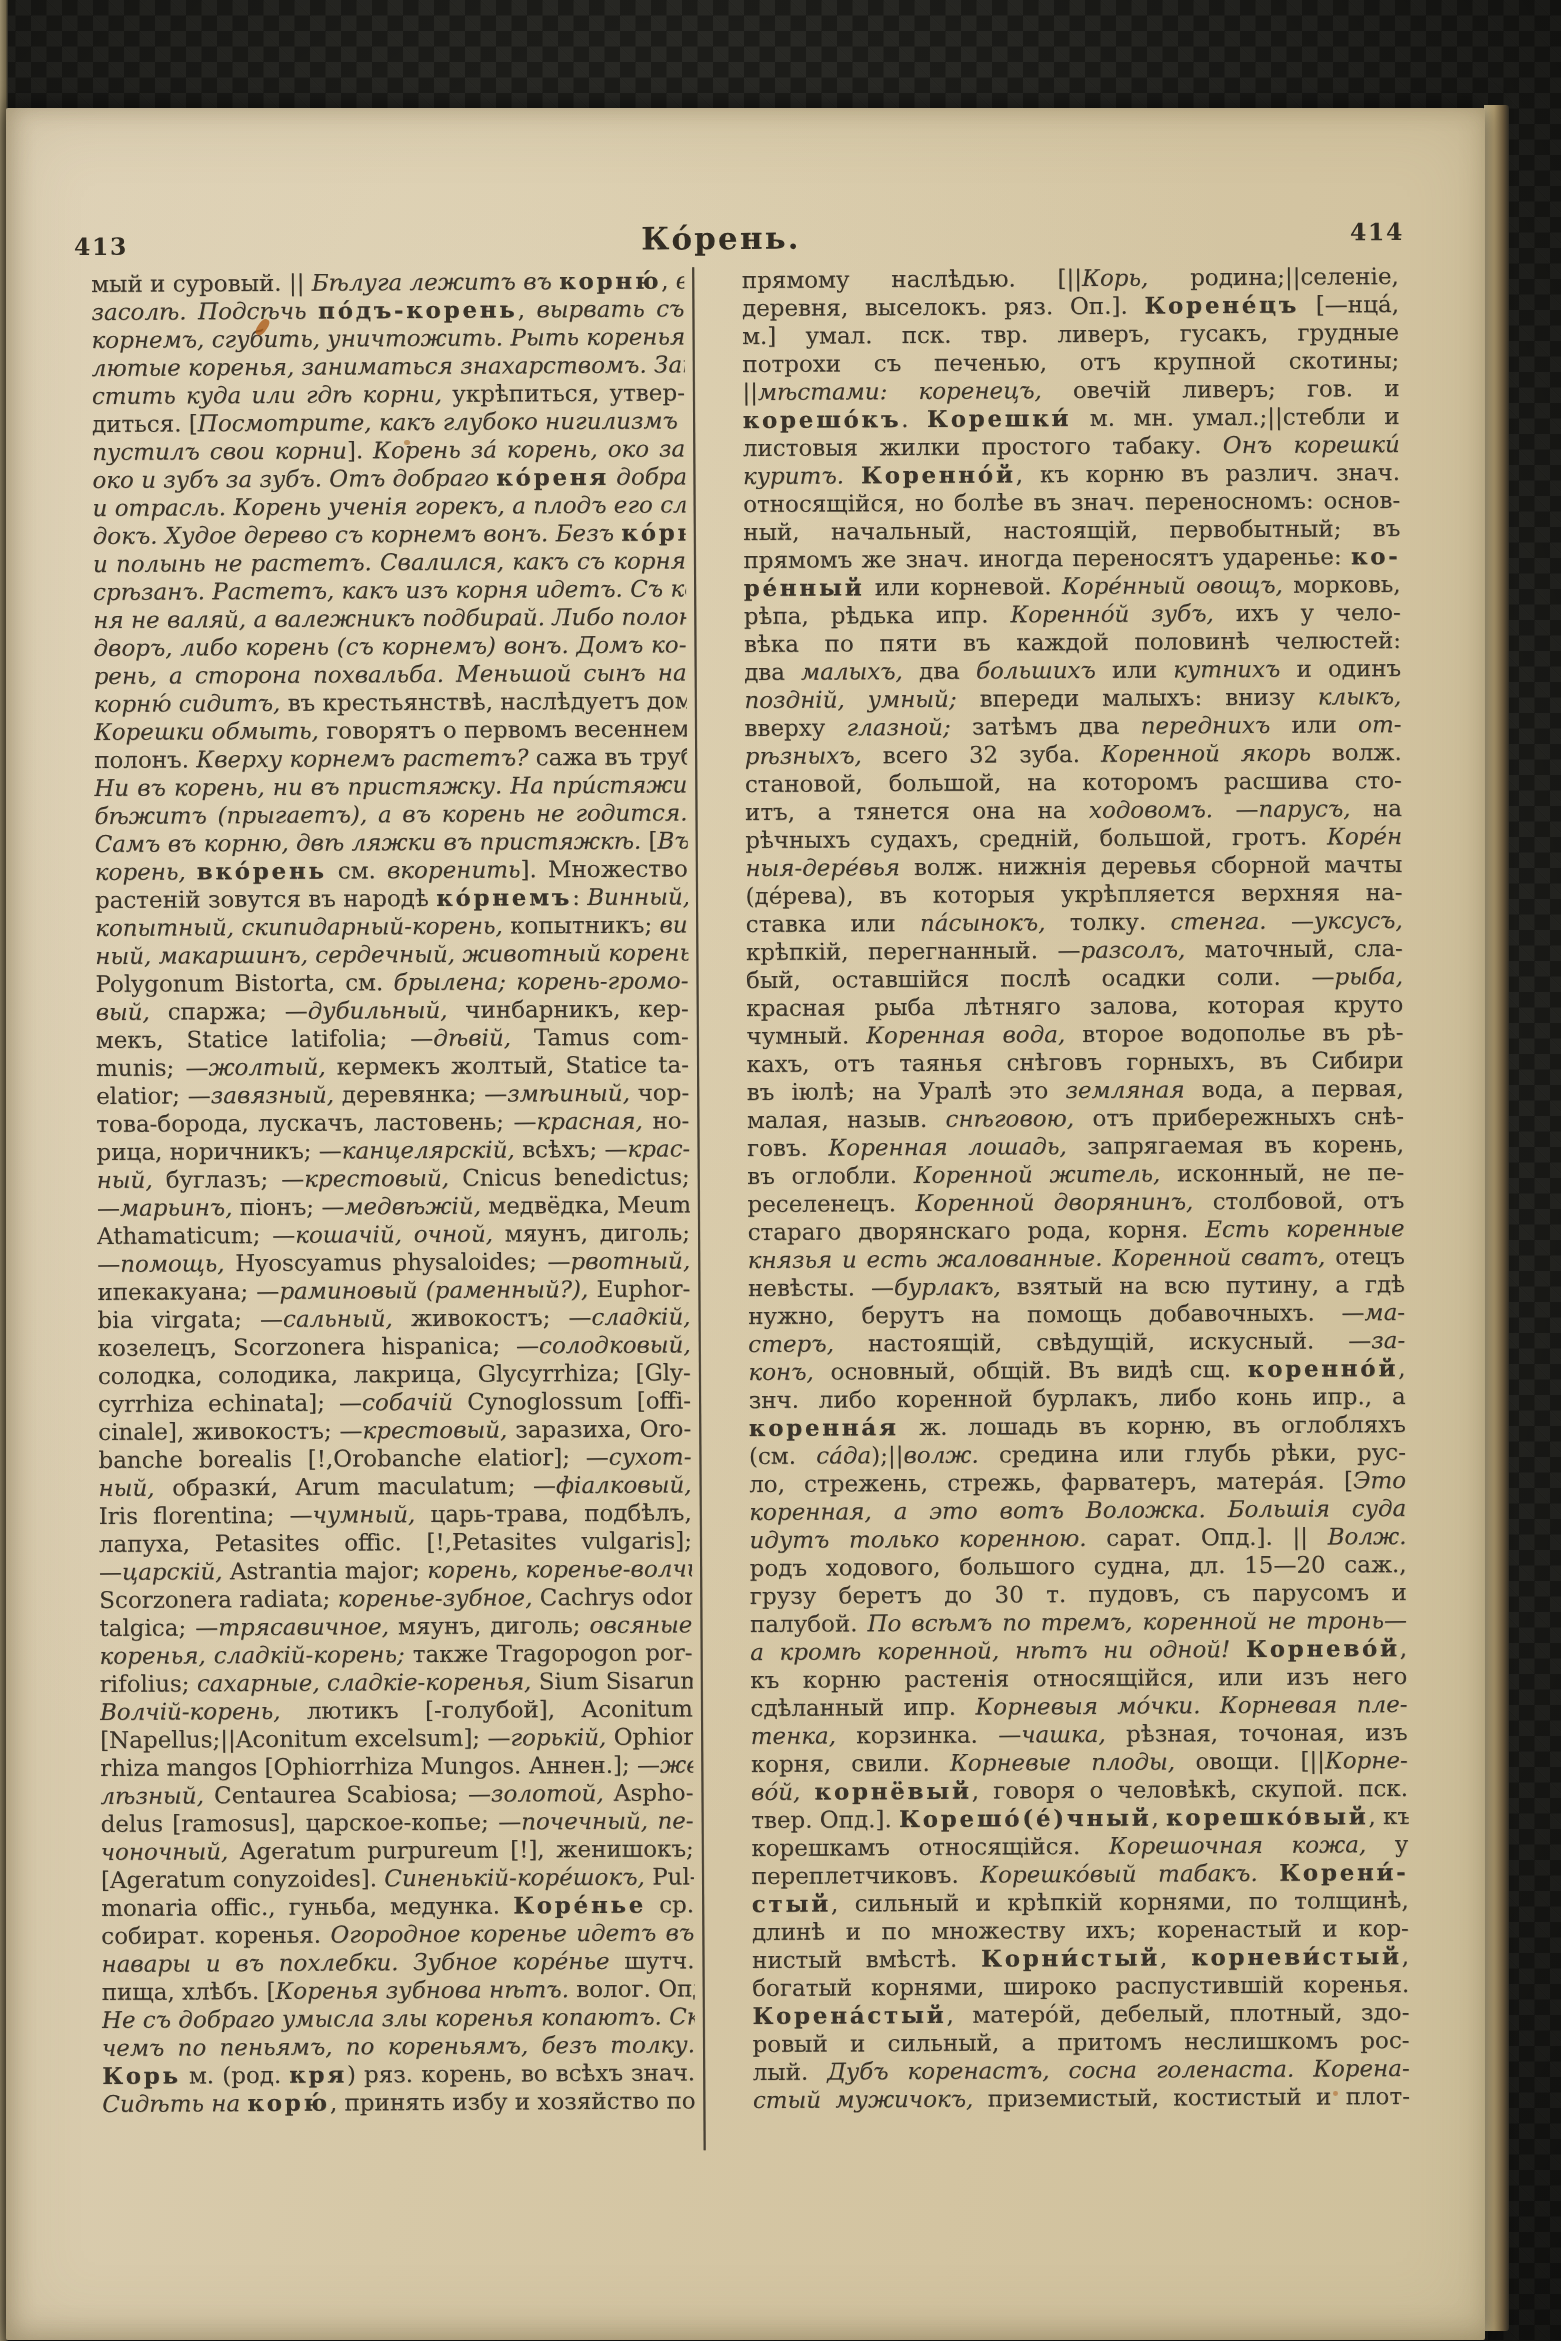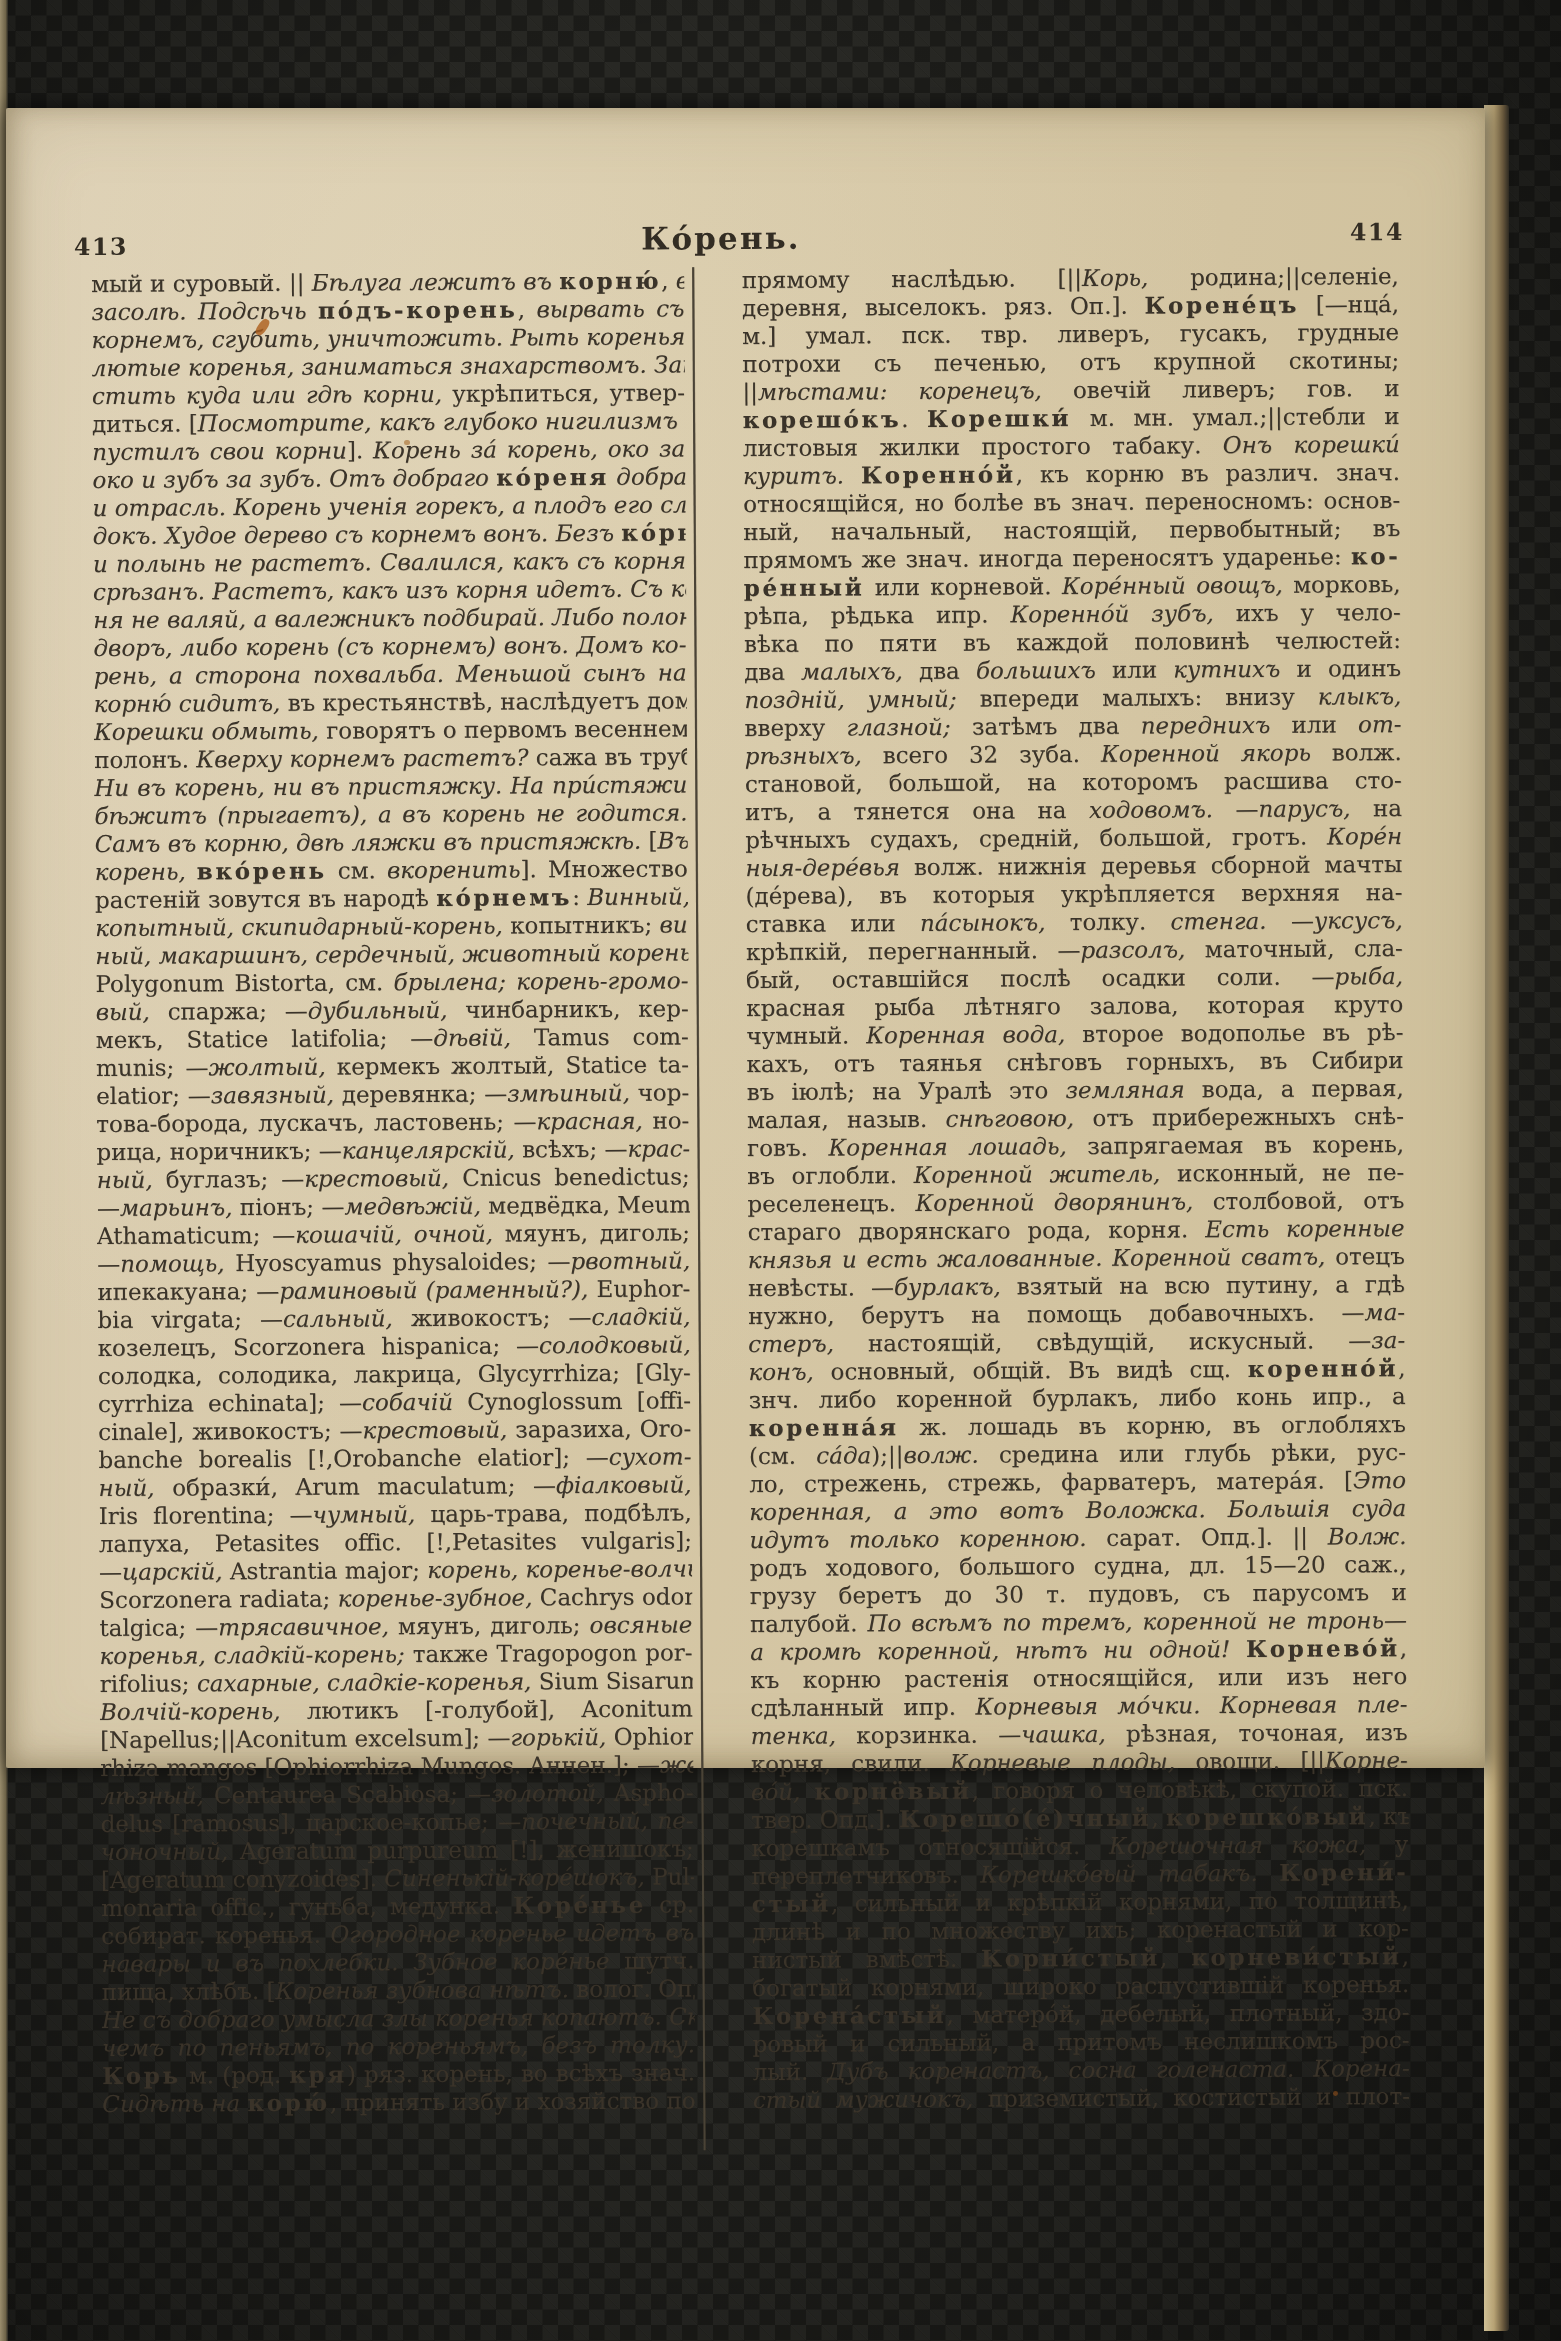--- a/index.html
+++ b/index.html
@@ -16,21 +16,21 @@
   }
   .vignette{position:absolute;inset:0;z-index:1;pointer-events:none;
     background:radial-gradient(ellipse at 45% 45%, rgba(0,0,0,0) 55%, rgba(0,0,0,0.45) 100%);}
   .left-scan-strip{position:absolute;left:0;top:0;width:7.5px;height:100%;z-index:2;
     background:linear-gradient(90deg,#9a8d6d,#6f6449 70%,#2a2822);}
   
   .next-page-edge{position:absolute;left:1484px;top:105px;width:25px;height:2226px;z-index:2;
     background:linear-gradient(90deg,#cfc096 0%,#b7a274 40%,#6d5c3f 75%,#2e2a22 100%);
     border-radius:0 3.2px 3.2px 0;}
   .paper{
-    position:absolute;left:6.4px;top:108px;width:1479px;height:1660px;z-index:3;
+    position:absolute;left:6.4px;top:108px;width:1479px;height:2232px;z-index:3;
     background:
       radial-gradient(ellipse at 30% 20%, rgba(236,226,200,0.35) 0%, rgba(236,226,200,0) 55%),
       linear-gradient(100deg,#dccfb4 0%,#d6c8a7 40%,#d3c4a1 70%,#cec09b 100%);
     box-shadow:
       0 0 25px rgba(0,0,0,0.65),
       inset 0 0 75px rgba(118,98,58,0.22),
       inset 7.5px 0 21.4px rgba(100,84,50,0.25),
       inset 0 -9.7px 27px rgba(100,84,50,0.20);
     border-radius:2.1px;
   }

